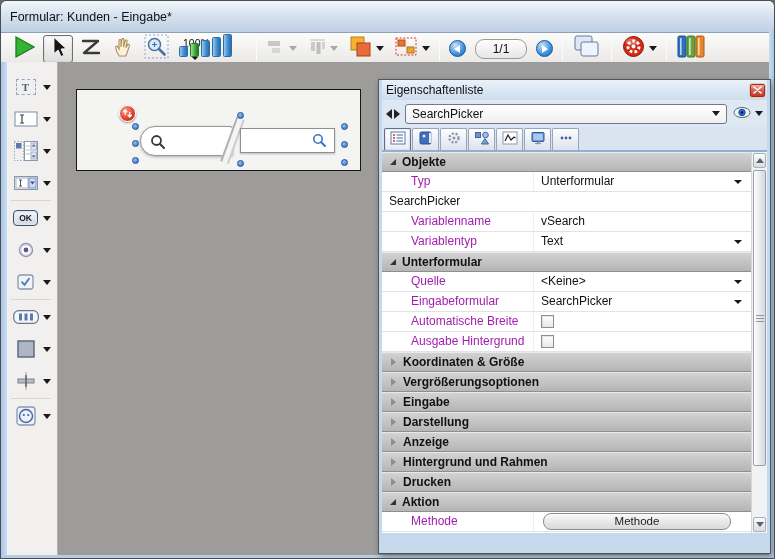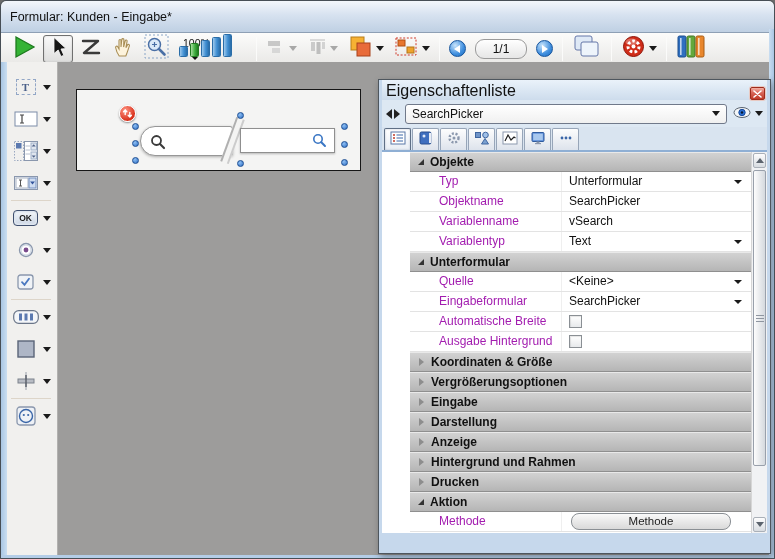--- a/index.html
+++ b/index.html
@@ -37,35 +37,35 @@
   
   .canvas{position:absolute;left:57px;top:61px;right:0;bottom:0;background:#9d9c9b;}
   .form-area{position:absolute;left:18px;top:27px;width:285px;height:82px;background:#f4f4f3;border:1px solid #161616;}
   .search-pill{position:absolute;left:63px;top:36px;width:93px;height:30px;background:#fff;border:1px solid #979797;border-radius:15px 3px 3px 15px;box-shadow:0 1px 3px rgba(0,0,0,.3);}
   .slash{position:absolute;left:151px;top:27px;width:9px;height:47px;background:#f4f4f3;border-left:2px solid #b0b0b0;border-right:2px solid #cccccc;transform:rotate(20deg);}
   .search-rect{position:absolute;left:163px;top:38px;width:95px;height:25px;background:#fff;border:1px solid #8f8f8f;box-shadow:0 1px 2px rgba(0,0,0,.25);}
   .badge{position:absolute;left:42px;top:15px;width:17px;height:17px;border-radius:50%;background:radial-gradient(circle at 35% 30%,#ff9583,#d8311c 70%);border:1px solid #fff;box-shadow:0 1px 2px rgba(0,0,0,.45);display:flex;align-items:center;justify-content:center;z-index:3;}
   .handle{position:absolute;width:7px;height:7px;border-radius:50%;background:radial-gradient(circle at 35% 30%,#8fc0f4,#2f6fc4);border:1px solid #1d4f94;z-index:2;}
   
   .prop-panel{position:absolute;left:377px;top:78px;width:393px;height:475px;background:#c6d8ec;border:1px solid #4e565e;padding:0 3px 3px;box-shadow:2px 3px 7px rgba(0,0,0,.35);z-index:5;}
-  .ptitle{height:20px;display:flex;align-items:flex-end;padding:0 2px 0 4px;font-size:16px;color:#111;background:linear-gradient(#eaf2fa,#cddcec);}
+  .ptitle{height:20px;display:flex;align-items:center;padding:0 2px 0 4px;font-size:12px;color:#111;background:linear-gradient(#eaf2fa,#cddcec);}
   .ptitle-text{flex:1;}
   .close-btn{width:15px;height:13px;border:1px solid #9e2b1c;border-radius:2px;background:linear-gradient(#f4b2a6,#d9695c 40%,#c03a28);display:flex;align-items:center;justify-content:center;box-shadow:0 0 0 1px #e8c9c2;}
   .pselector{height:27px;display:flex;align-items:center;padding:0 4px;background:#dde8f3;gap:3px;}
   .objarrows{display:flex;align-items:center;gap:2px;margin-right:2px;}
   .oa-l{width:0;height:0;border-top:5px solid transparent;border-bottom:5px solid transparent;border-right:6px solid #222;}
   .oa-r{width:0;height:0;border-top:5px solid transparent;border-bottom:5px solid transparent;border-left:6px solid #222;}
   .objcombo{flex:1;height:20px;border:1px solid #70798a;border-radius:3px;background:linear-gradient(#ffffff,#f0f0f0);display:flex;align-items:center;padding:0 6px;font-size:12px;color:#111;}
   .objcombo .cval{flex:1;}
   .eyebtn{display:flex;align-items:center;margin-left:3px;}
   .ptabs{height:25px;background:#d9e4f0;display:flex;align-items:flex-end;padding-left:2px;border-bottom:2px solid #8fafd4;}
   .ptab{width:27px;height:22px;border:1px solid #97a5b8;border-bottom:none;border-radius:2px 2px 0 0;background:linear-gradient(#fdfdfd,#dde3ec);display:flex;align-items:center;justify-content:center;margin-right:1px;}
   .ptab.sel{background:linear-gradient(#ffffff,#e9eef5);border-color:#5f6f85;box-shadow:inset 0 0 2px rgba(30,60,110,.3);}
   .pgrid{position:relative;height:381px;background:#fff;overflow:hidden;}
-  .pgrid-rows{margin-right:16px;margin-left:28px;}
+  .pgrid-rows{margin-right:16px;}
   .psection{display:flex;align-items:center;height:20px;background:linear-gradient(#d2d2d2,#b5b5b5);border-top:1px solid #e9e9e9;border-bottom:1px solid #8f8f8f;padding-left:8px;font-weight:bold;font-size:12px;color:#111;}
   .tri-open{width:0;height:0;border-left:6px solid transparent;border-bottom:6px solid #333;margin-right:6px;}
   .tri-closed{width:0;height:0;border-top:4px solid transparent;border-bottom:4px solid transparent;border-left:5px solid #8d8d8d;margin-right:7px;margin-left:1px;}
   .prow{display:flex;height:20px;border-bottom:1px solid #e3e3e3;background:#fff;position:relative;}
   .plabel{width:152px;padding-left:29px;line-height:19px;font-size:12px;color:#a21caf;border-right:1px solid #efefef;overflow:hidden;white-space:nowrap;}
   .pvalue{flex:1;position:relative;padding-left:7px;line-height:19px;font-size:12px;color:#111;}
   .pdd{position:absolute;right:9px;top:8px;width:0;height:0;border-left:4px solid transparent;border-right:4px solid transparent;border-top:4px solid #1a1a1a;}
   .pcheck{display:inline-block;width:13px;height:13px;margin-top:3px;border:1px solid #8a8f94;background:linear-gradient(#ffffff,#e7e9eb);box-shadow:inset 1px 1px 1px rgba(0,0,0,.1);}
   .pbutton{height:17px;margin:1px 20px 0 2px;border:1px solid #8a8f94;border-radius:8px;background:linear-gradient(#f9f9f9,#d9d9d9);font-size:11.5px;line-height:15px;text-align:center;color:#222;}
   .pscroll{position:absolute;right:0;top:0;bottom:0;width:16px;background:#f1f2f4;border-left:1px solid #d6d6d6;}
@@ -439,21 +439,20 @@
       <div class="pgrid-rows">
           <div class="psection">
             <span class="tri-open"></span>
             <span class="psec-label">Objekte</span>
           </div>
           <div class="prow">
             <div class="plabel">Typ</div>
             <div class="pvalue"><span class="pvaltext">Unterformular</span><span class="pdd"></span></div>
           </div>
           <div class="prow">
-            <div class="plabel">Objektname</div>
             <div class="pvalue"><span class="pvaltext">SearchPicker</span></div>
           </div>
           <div class="prow">
             <div class="plabel">Variablenname</div>
             <div class="pvalue"><span class="pvaltext">vSearch</span></div>
           </div>
           <div class="prow">
             <div class="plabel">Variablentyp</div>
             <div class="pvalue"><span class="pvaltext">Text</span><span class="pdd"></span></div>
           </div>

